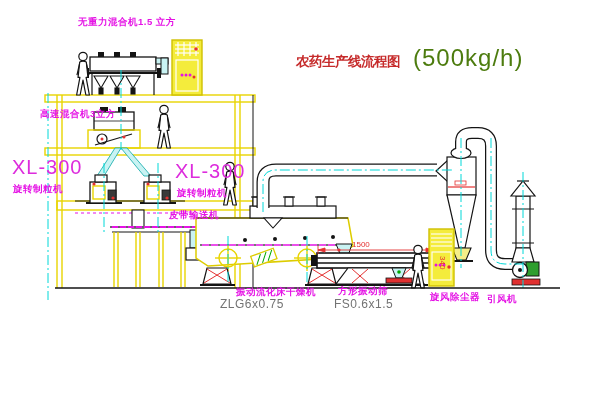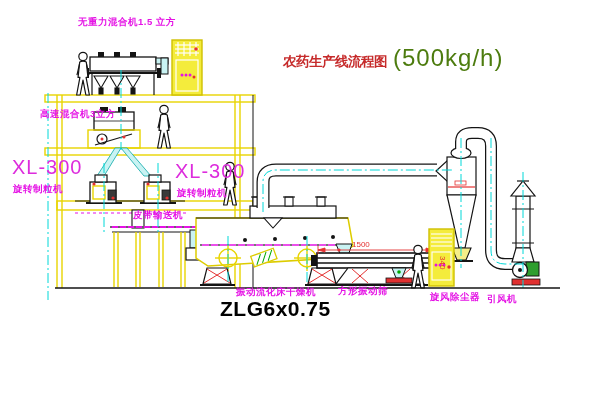--- a/index.html
+++ b/index.html
@@ -2,23 +2,23 @@
 <html><head>
 <meta charset="utf-8">
 <style>
   html,body{margin:0;padding:0;background:#fff;}
   #stage{position:relative;width:600px;height:403px;background:#ffffff;overflow:hidden;
          font-family:"Liberation Sans","DejaVu Sans",sans-serif;}
   #stage svg{position:absolute;left:0;top:0;}
   .lbl{position:absolute;white-space:nowrap;color:#e513e5;font-weight:bold;line-height:1;}
   .lbl.small{font-size:9.5px;letter-spacing:0.5px;}
   .lbl.model{font-size:20px;font-weight:normal;letter-spacing:1px;color:#dd2cdd;}
-  .lbl.modelnum{font-size:21px;font-weight:bold;letter-spacing:0.5px;color:#000000;}
+  .lbl.modelnum{font-size:12px;font-weight:normal;letter-spacing:0.5px;color:#737373;}
   .lbl.dim{color:#e43131;font-size:8px;font-weight:normal;letter-spacing:0px;}
-  #title{position:absolute;left:283px;top:44px;display:flex;align-items:baseline;gap:6px;color:#cf3a3a;}
+  #title{position:absolute;left:296px;top:44px;display:flex;align-items:baseline;gap:13px;color:#cf3a3a;}
   #title .t-zh{font-size:13.5px;font-weight:bold;letter-spacing:-0.5px;color:#c62b2b;}
   #title .t-cap{font-size:24px;font-weight:normal;letter-spacing:1px;color:#4d7c0f;}
   .vert{writing-mode:vertical-rl;}
 </style>
 </head>
 <body>
 
 <div id="stage">
 
 <svg width="600" height="403" viewBox="0 0 600 403">
@@ -302,26 +302,27 @@
 
 <div class="lbl small" style="left:78px;top:17px;">无重力混合机1.5 立方</div>
 <div class="lbl small" style="left:40px;top:109px;">高速混合机3立方</div>
 
 <div class="lbl model" style="left:12px;top:157px;">XL-300</div>
 <div class="lbl small" style="left:13px;top:184px;">旋转制粒机</div>
 
 <div class="lbl model" style="left:175px;top:161px;">XL-300</div>
 <div class="lbl small" style="left:177px;top:188px;">旋转制粒机</div>
 
-<div class="lbl small" style="left:133px;top:210px;">皮带输送机</div>
+<div class="lbl small" style="left:133px;top:210px;padding-left:36px;">皮带输送机</div>
 
 <div class="lbl small" style="left:236px;top:287px;">振动流化床干燥机</div>
 <div class="lbl modelnum" style="left:220px;top:298px;">ZLG6x0.75</div>
 
 <div class="lbl small" style="left:338px;top:287px;font-family:Liberation Mono, monospace;">方形振动筛</div>
+<div class="lbl modelnum" style="left:334px;top:298px;">FS0.6x1.5</div>
 
 <div class="lbl small" style="left:430px;top:292px;text-align:right;">旋风除尘器</div>
 <div class="lbl small" style="left:487px;top:294px;">引风机</div>
 
 <div class="lbl dim" style="left:352px;top:241px;">1500</div>
 <div class="lbl dim vert" style="left:438px;top:256px;">340</div>
 
 </div>
 
 </body></html>

